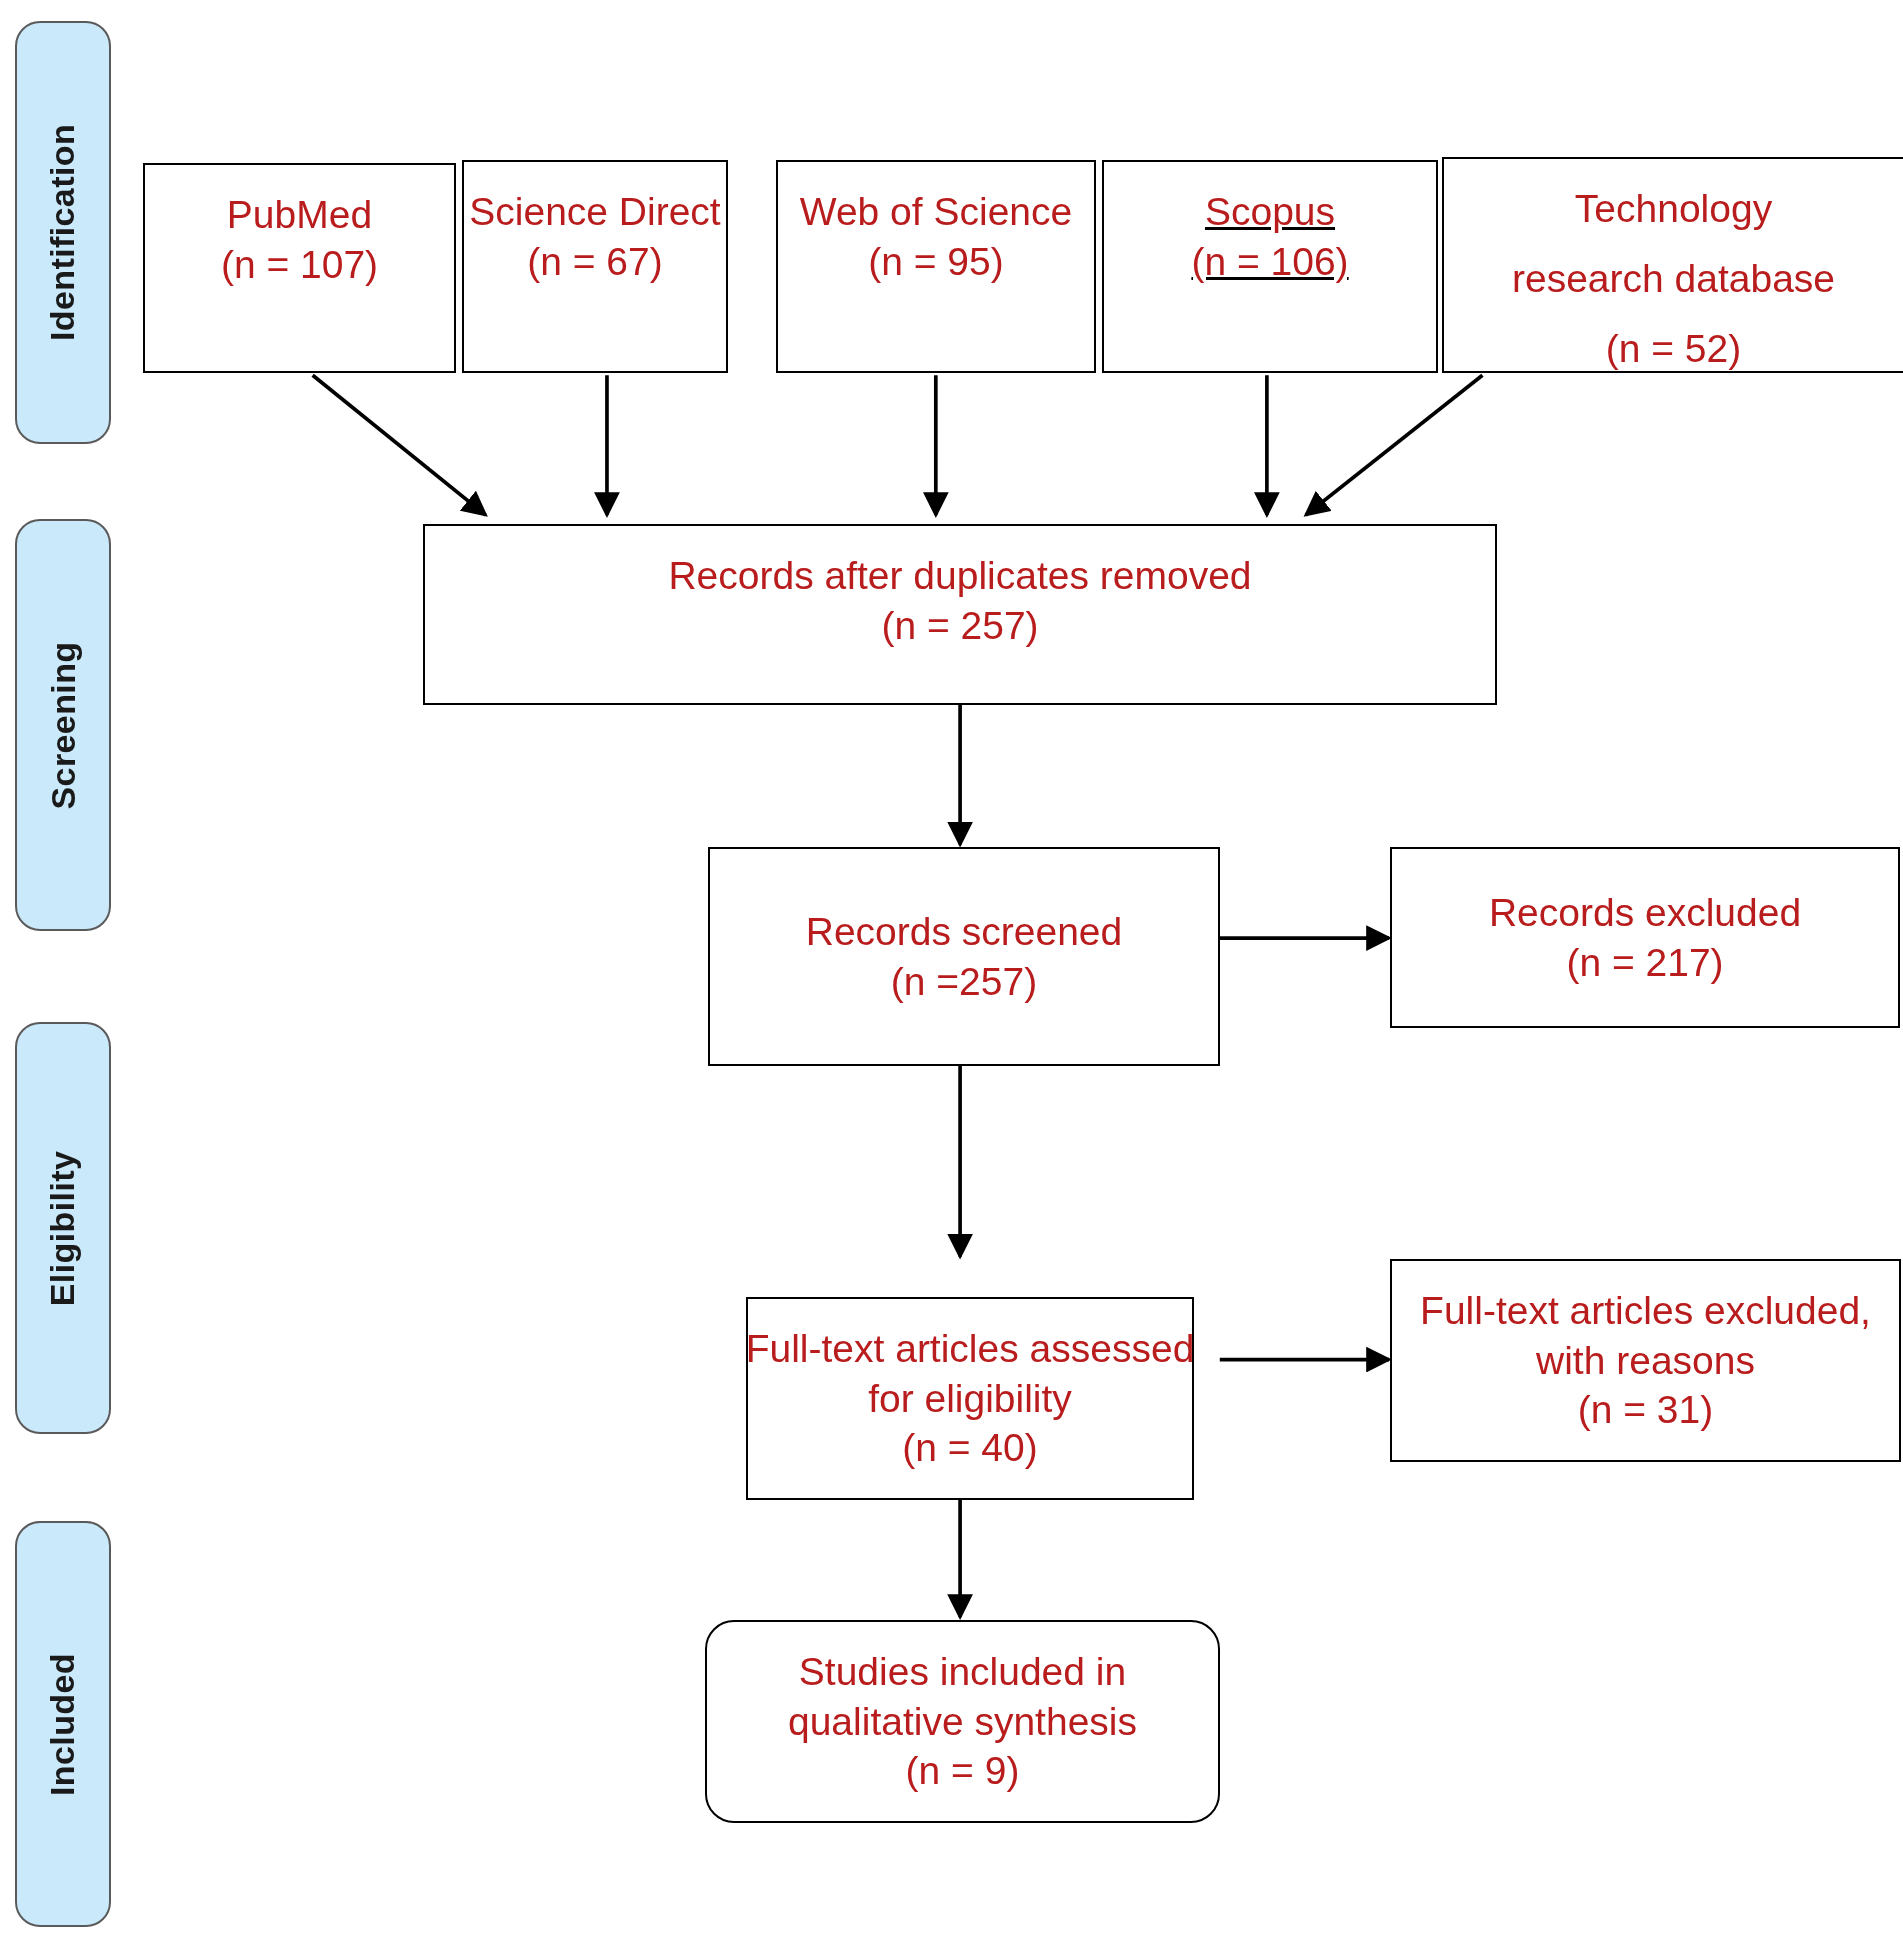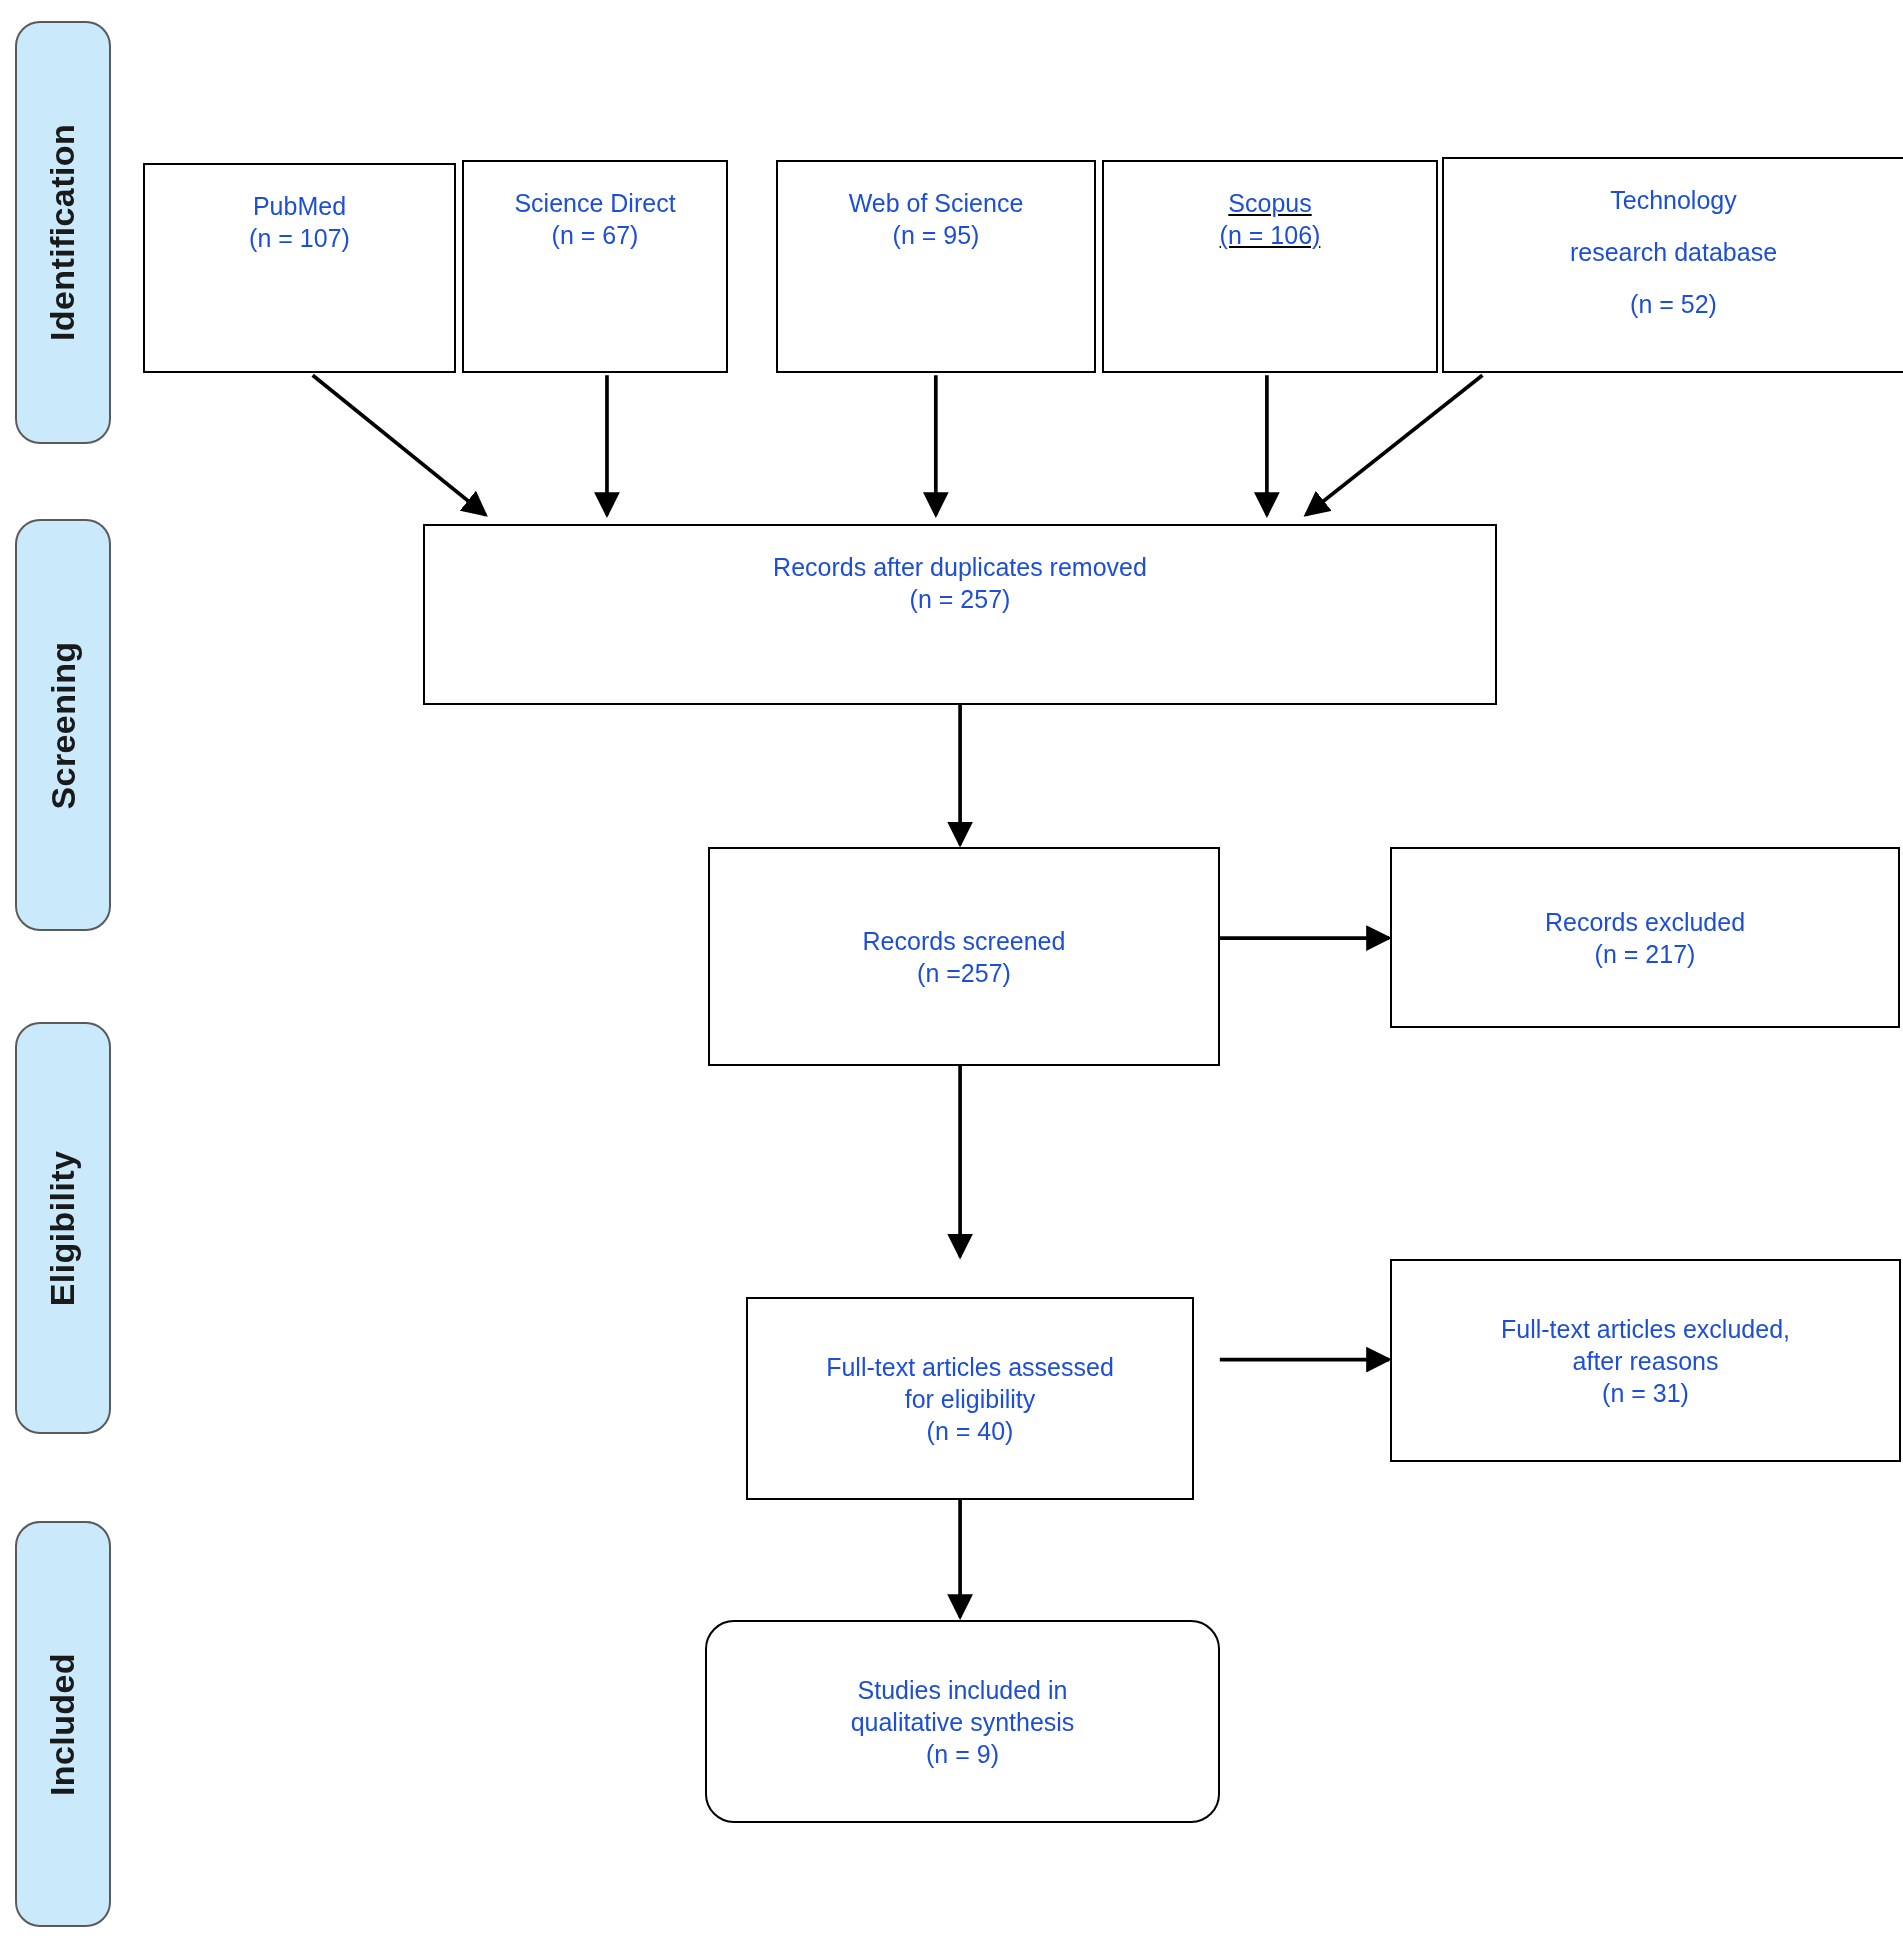--- a/index.html
+++ b/index.html
@@ -44,23 +44,23 @@
     box-sizing: border-box;
     background: #ffffff;
     border: 2.2px solid #000000;
     display: flex;
     flex-direction: column;
     align-items: center;
     justify-content: center;
     padding: 4.4px 8.8px;
   }
   .flow-box .line {
-    font-size: 25px;
+    font-size: 39px;
     line-height: 1.28;
-    color: #1d4ed8;
+    color: #b91c1c;
     text-align: right;
     white-space: nowrap;
   }
   .flow-box.top-anchor {
     justify-content: flex-start;
     padding-top: 25px;
   }
 
   
   #connectors {
@@ -163,21 +163,21 @@
   </div>
 
   <div class="flow-box" style="left:746px; top:1259px; width:448px; height:203px;margin-top:38px;">
     <div class="line">Full-text articles assessed</div>
     <div class="line">for eligibility</div>
     <div class="line">(n = 40)</div>
   </div>
 
   <div class="flow-box" style="left:1390px; top:1259px; width:511px; height:203px;">
     <div class="line">Full-text articles excluded,</div>
-    <div class="line">after reasons</div>
+    <div class="line">with reasons</div>
     <div class="line">(n = 31)</div>
   </div>
 
   <div class="flow-box" style="left:705px; top:1620px; width:515px; height:203px;border-radius:29px;">
     <div class="line">Studies included in</div>
     <div class="line">qualitative synthesis</div>
     <div class="line">(n = 9)</div>
   </div>
 
 </div>

